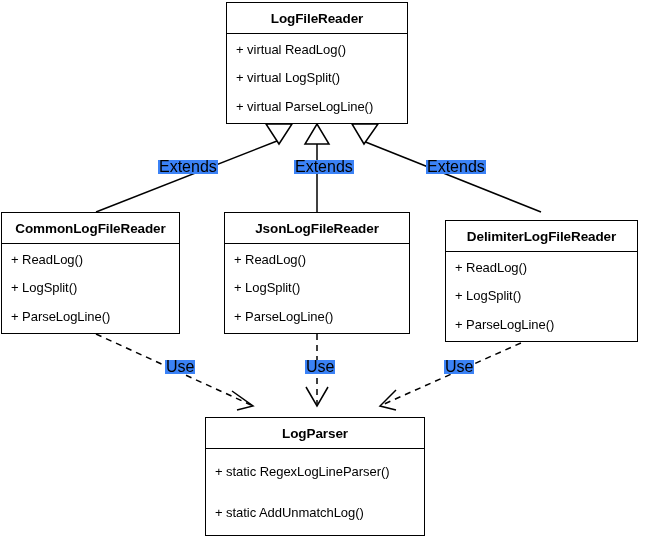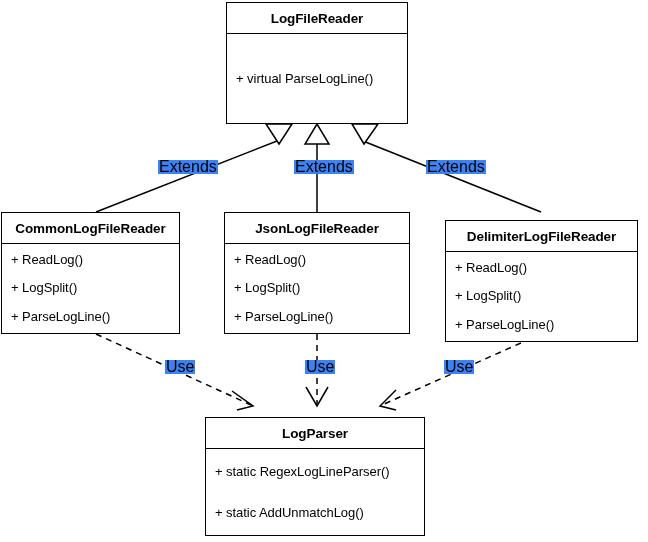--- a/index.html
+++ b/index.html
@@ -96,20 +96,22 @@
     <line x1="317" y1="334" x2="317" y2="404" stroke="#000000" stroke-width="1.5" stroke-dasharray="6,5"></line>
     <polyline points="306,387 317,406 328,387" fill="none" stroke="#000000" stroke-width="1.5"></polyline>
 
     <line x1="541" y1="334" x2="382" y2="405" stroke="#000000" stroke-width="1.5" stroke-dasharray="6,5"></line>
     <polyline points="396,390 380,406 396,410" fill="none" stroke="#000000" stroke-width="1.5"></polyline>
   </svg>
 
   <div class="uml-class" style="left:226px; top:2px; width:182px; height:122px;">
     <div class="class-title">LogFileReader</div>
     <div class="class-members">
+      <div class="member-row">+ virtual ReadLog()</div>
+      <div class="member-row">+ virtual LogSplit()</div>
       <div class="member-row">+ virtual ParseLogLine()</div>
     </div>
   </div>
 
   <div class="uml-class" style="left:1px; top:212px; width:179px; height:122px;">
     <div class="class-title">CommonLogFileReader</div>
     <div class="class-members">
       <div class="member-row">+ ReadLog()</div>
       <div class="member-row">+ LogSplit()</div>
       <div class="member-row">+ ParseLogLine()</div>

